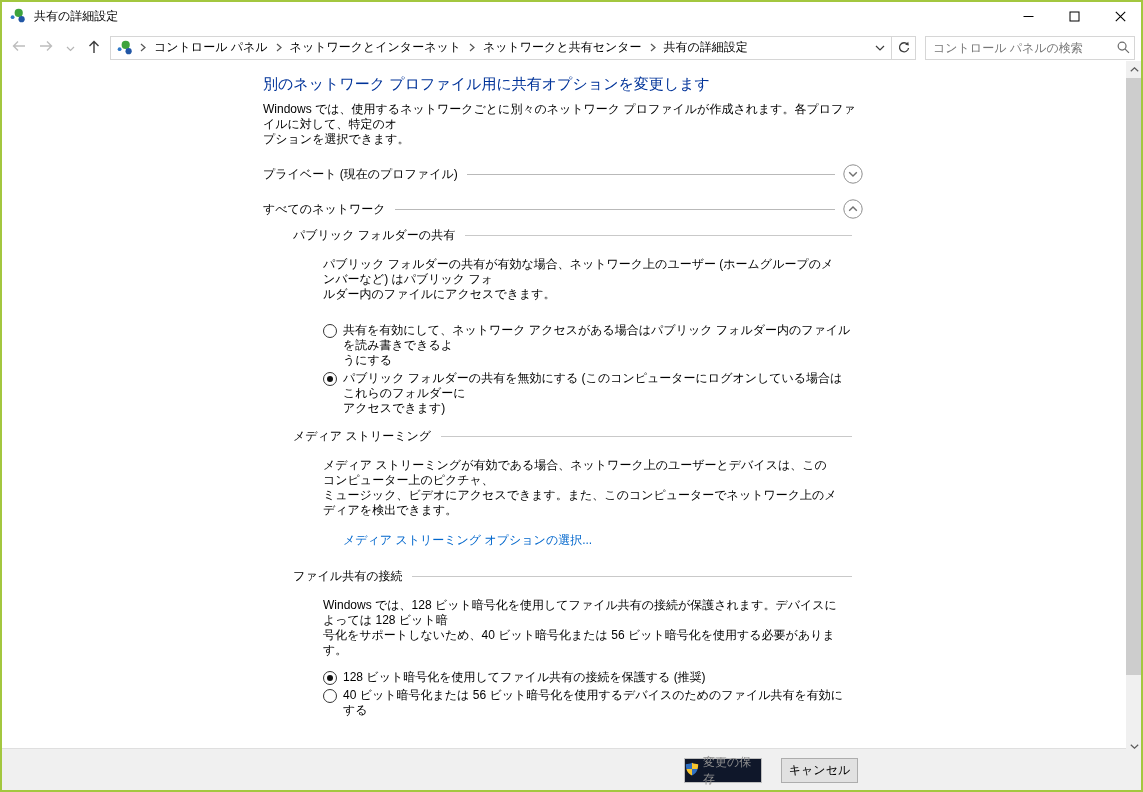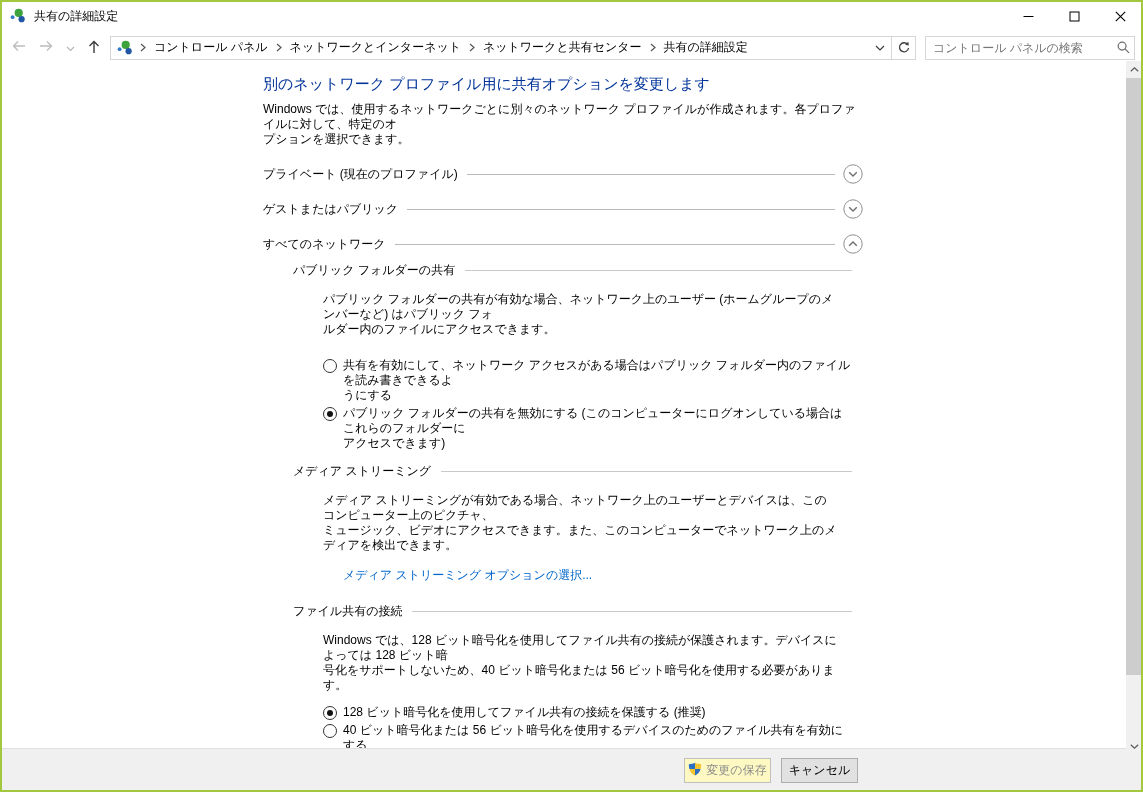--- a/index.html
+++ b/index.html
@@ -66,21 +66,21 @@
   
   .scrollbar{position:absolute;top:61px;right:0;width:17px;height:694px;background:#f0f0f0;z-index:10;}
   .sb-btn{position:absolute;left:0;width:17px;height:17px;display:flex;align-items:center;justify-content:center;background:#f0f0f0;}
   .sb-up{top:0;}
   .sb-down{bottom:0;}
   .sb-thumb{position:absolute;top:17px;left:0;width:17px;height:597px;background:#cdcdcd;}
 
   
   .footer{position:absolute;left:0;right:0;bottom:0;height:44px;background:#f0f0f0;border-top:1px solid #dfdfdf;box-sizing:border-box;}
   .btn{position:absolute;top:9px;height:25px;box-sizing:border-box;display:flex;align-items:center;justify-content:center;font:inherit;}
-  .btn-save{left:684px;width:87px;background:#fef9c3;border:1px solid #bfbfbf;color:#8d8d8d;gap:4px;}
+  .btn-save{left:684px;width:78px;background:#0f172a;border:1px solid #bfbfbf;color:#8d8d8d;gap:4px;}
   .btn-cancel{left:781px;width:77px;background:#e1e1e1;border:1px solid #adadad;color:#000;cursor:default;}
 </style>
 </head>
 <body>
 
 <div class="app">
 
   <div class="titlebar">
     <span class="icon16">
       <svg width="16" height="16" viewBox="0 0 16 16">
@@ -199,30 +199,20 @@
       <span class="profile-label">プライベート (現在のプロファイル)</span>
       <span class="rule"></span>
       <span class="chev-btn">
         <svg width="20" height="20" viewBox="0 0 20 20">
             <circle cx="10" cy="10" r="9.2" fill="none" stroke="#8f8f8f" stroke-width="1"></circle>
             <path d="M6.2 8.3 L10 12 L13.8 8.3" fill="none" stroke="#6f6f6f" stroke-width="1.4"></path>
           </svg>
       </span>
     </div>
 
-    <div class="profile-row pr-next">
-      <span class="profile-label">ゲストまたはパブリック</span>
-      <span class="rule"></span>
-      <span class="chev-btn">
-        <svg width="20" height="20" viewBox="0 0 20 20">
-            <circle cx="10" cy="10" r="9.2" fill="none" stroke="#8f8f8f" stroke-width="1"></circle>
-            <path d="M6.2 8.3 L10 12 L13.8 8.3" fill="none" stroke="#6f6f6f" stroke-width="1.4"></path>
-          </svg>
-      </span>
-    </div>
 
     <div class="profile-row pr-next">
       <span class="profile-label">すべてのネットワーク</span>
       <span class="rule"></span>
       <span class="chev-btn up">
         <svg width="20" height="20" viewBox="0 0 20 20">
             <circle cx="10" cy="10" r="9.2" fill="none" stroke="#8f8f8f" stroke-width="1"></circle>
             <path d="M6.2 8.3 L10 12 L13.8 8.3" fill="none" stroke="#6f6f6f" stroke-width="1.4"></path>
           </svg>
       </span>

